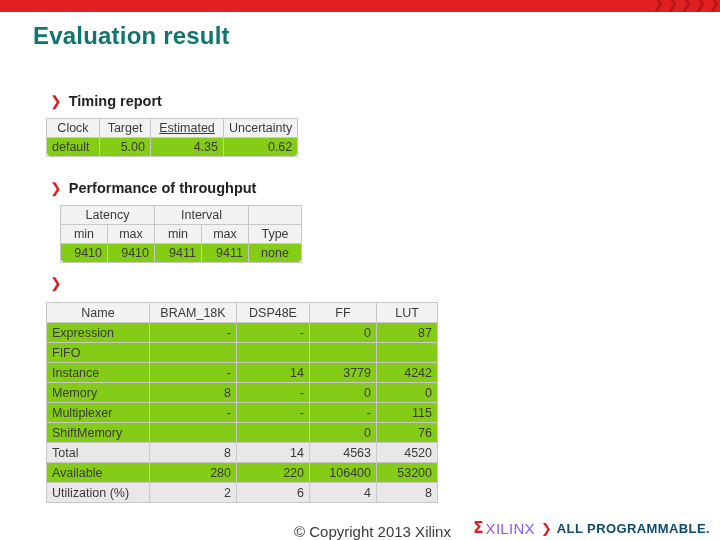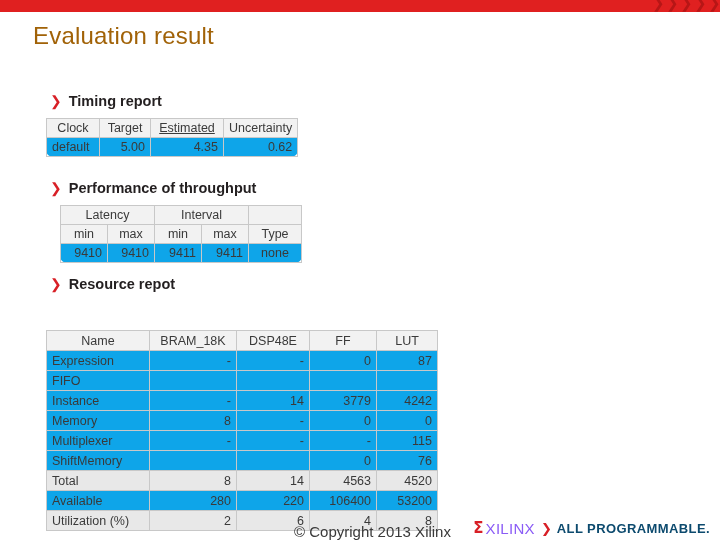--- a/index.html
+++ b/index.html
@@ -39,22 +39,22 @@
     line-height: 12px;
     font-family: "DejaVu Sans", sans-serif;
   }
 
   
   .slide-title {
     position: absolute;
     left: 33px;
     top: 22px;
     font-size: 24px;
-    color: #a16207;
-    font-weight: normal;
+    color: #0f766e;
+    font-weight: bold;
     letter-spacing: 0.2px;
     white-space: nowrap;
   }
 
   
   .bullet-row {
     position: absolute;
     display: flex;
     align-items: center;
     white-space: nowrap;
@@ -75,21 +75,21 @@
 
   .b1 { left: 50px; top: 93px; }
   .b2 { left: 50px; top: 180px; }
   .b3 { left: 50px; top: 276px; }
 
   
   table.rpt {
     border-collapse: collapse;
     position: absolute;
     font-family: "Liberation Sans", sans-serif;
-    background: #0ea5e9;
+    background: #84cc16;
     border-radius: 7px;
   }
   table.rpt td, table.rpt th {
     border: 1px solid #c8c8c8;
     font-weight: normal;
     color: #3a3a3a;
     padding: 1px 5px;
     white-space: nowrap;
   }
   .hdr { background: #f2f2f2; text-align: center; color: #3a3a3a; }
@@ -122,21 +122,20 @@
   #perf-table .p1 { width: 36px; }
   #perf-table .p2 { width: 36px; }
   #perf-table .p3 { width: 36px; }
   #perf-table .p4 { width: 42px; text-align: center; }
 
   
   #resource-table {
     left: 46px;
     top: 302px;
     font-size: 12.5px;
-    margin-top: 28px;
   }
   #resource-table td { height: 17px; }
   #resource-table .r0 { width: 92px; }
   #resource-table .r1 { width: 76px; }
   #resource-table .r2 { width: 62px; }
   #resource-table .r3 { width: 56px; }
   #resource-table .r4 { width: 50px; }
 
   
   .copyright {
@@ -243,21 +242,20 @@
     <td class="num">9410</td>
     <td class="num">9411</td>
     <td class="num">9411</td>
     <td class="ctr">none</td>
   </tr>
 </tbody>
   </table>
 
 <div class="bullet-row b3">
   <span class="bullet-mark">❯</span>
-  <span class="bullet-text">Resource repot</span>
 </div>
 
 <table class="rpt" id="resource-table">
   <tbody>
       <tr>
     <td class="hdr r0">Name</td>
     <td class="hdr r1">BRAM_18K</td>
     <td class="hdr r2">DSP48E</td>
     <td class="hdr r3">FF</td>
     <td class="hdr r4">LUT</td>

